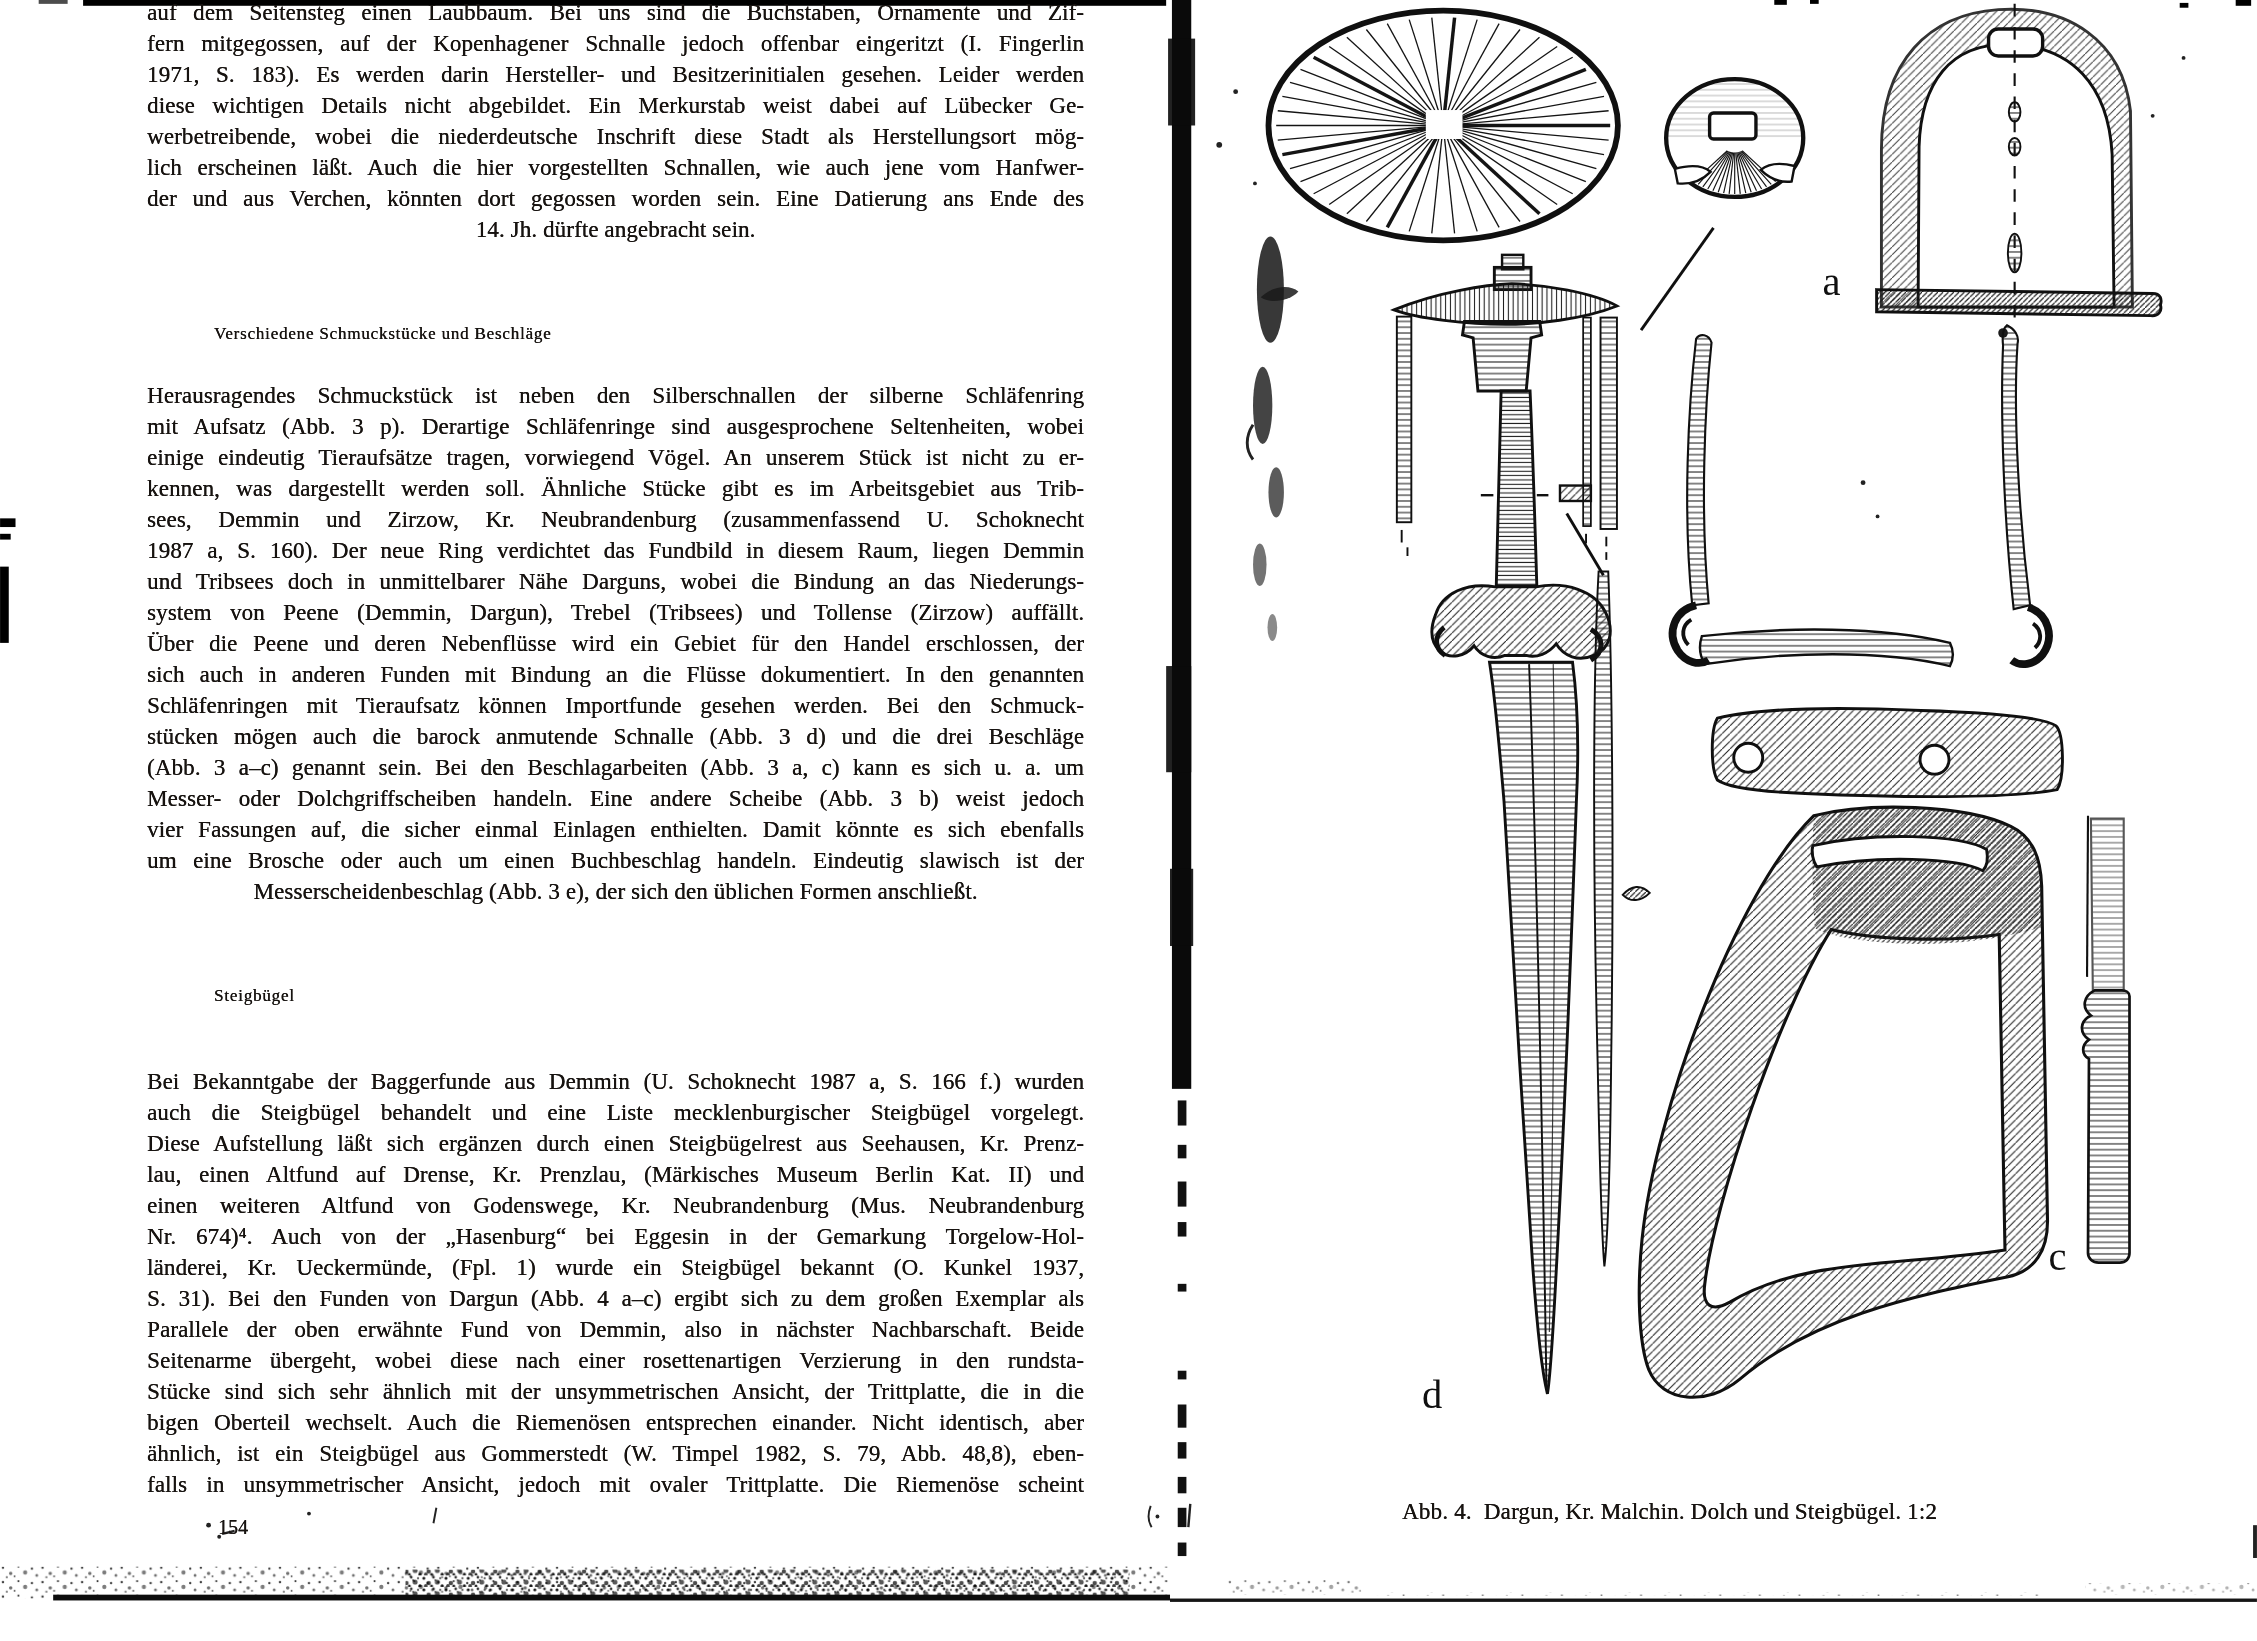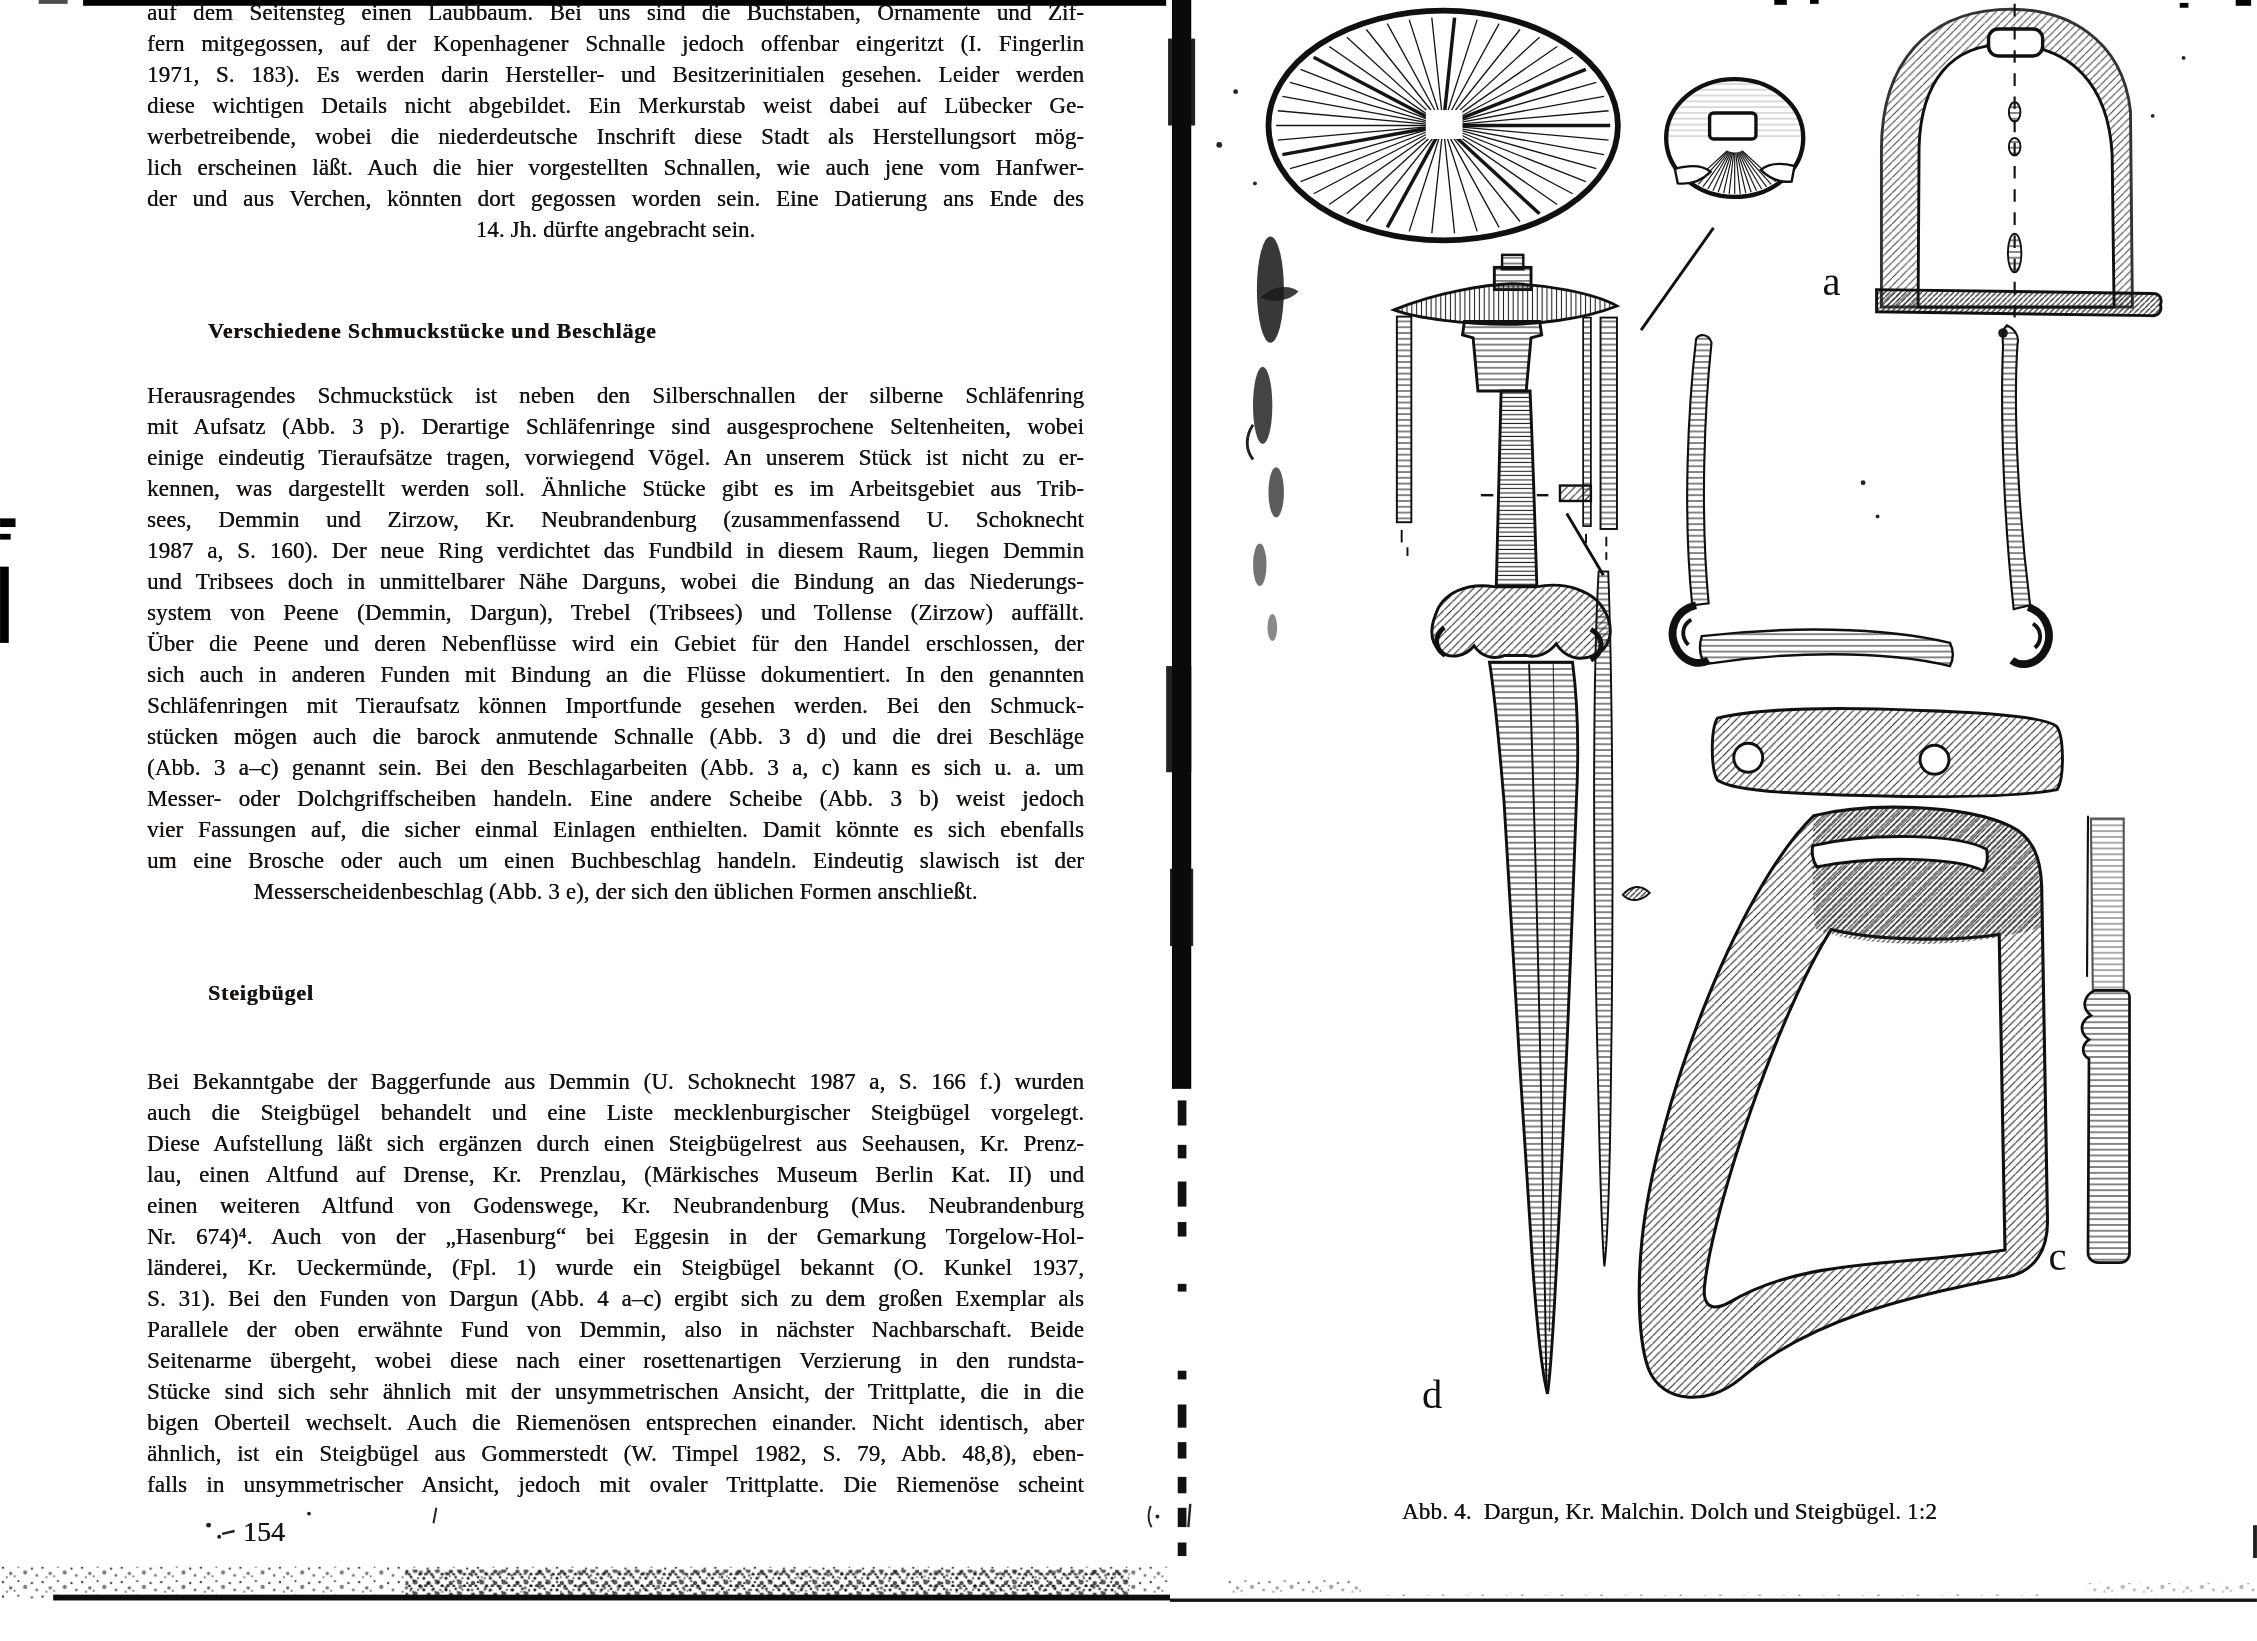--- a/index.html
+++ b/index.html
@@ -9,25 +9,25 @@
   }
   svg.figure{position:absolute;left:0;top:0;width:2257px;height:1641px;}
   .para{position:absolute;left:147px;width:937px;}
   .line{
     font-size:23px;line-height:31px;height:31px;overflow:hidden;
     text-shadow:0.3px 0 currentColor;letter-spacing:0.1px;text-align:center;
   }
   .line.just{text-align:justify;text-align-last:justify;}
   #p1{top:-2.9px;} #p2{top:380px;} #p3{top:1066px;}
   .heading{
-    position:absolute;left:206px;margin:2px;font-size:22px;font-weight:700;
+    position:absolute;left:206px;margin:8px;font-size:17px;font-weight:400;
     letter-spacing:0.8px;text-shadow:0.3px 0 currentColor;
   }
   #h1{top:316px;} #h2{top:978px;}
-  .pagenum{position:absolute;left:243px;top:1516px;font-size:28px;text-shadow:0.3px 0 currentColor;}
+  .pagenum{position:absolute;left:218px;top:1516px;font-size:20px;text-shadow:0.3px 0 currentColor;}
   .caption{
     position:absolute;left:1402px;top:1499px;font-size:23px;white-space:pre;
     letter-spacing:0.2px;text-shadow:0.3px 0 currentColor;
   }
 </style>
 </head>
 <body>
 
 <div class="page">
 

